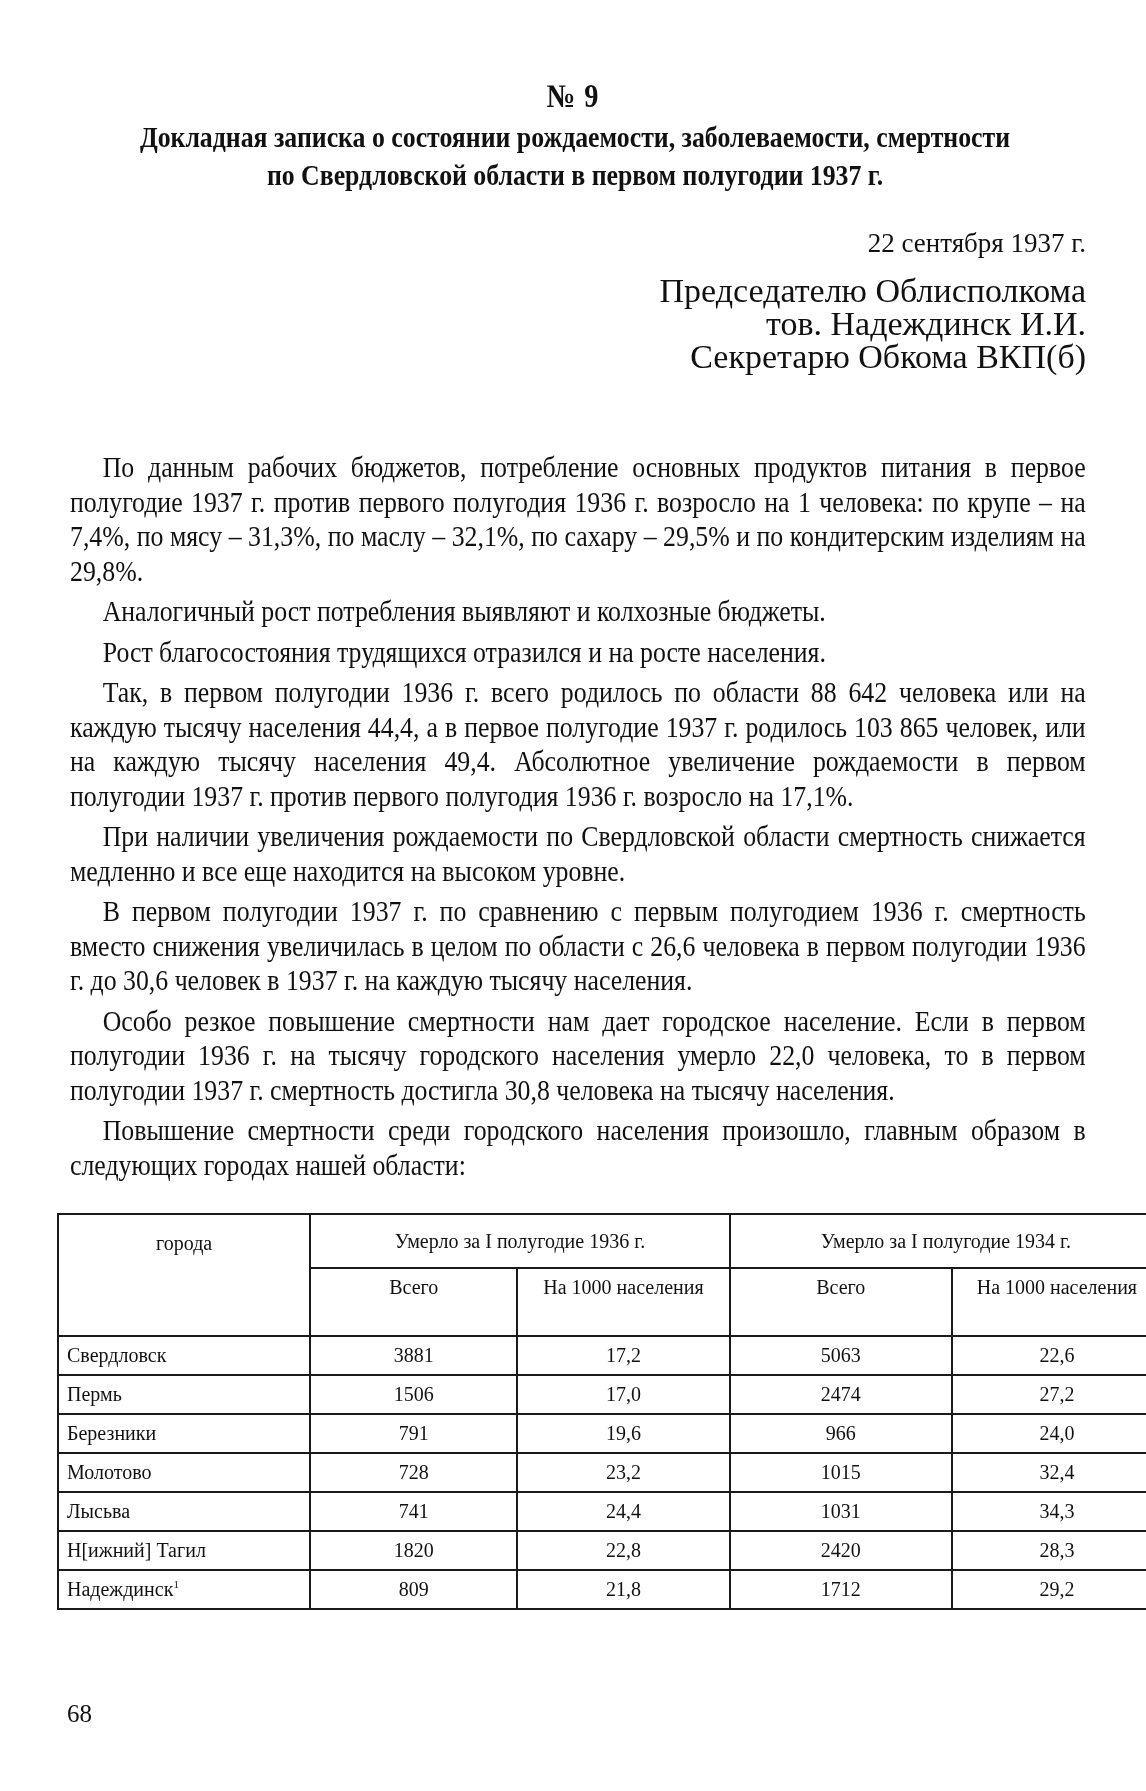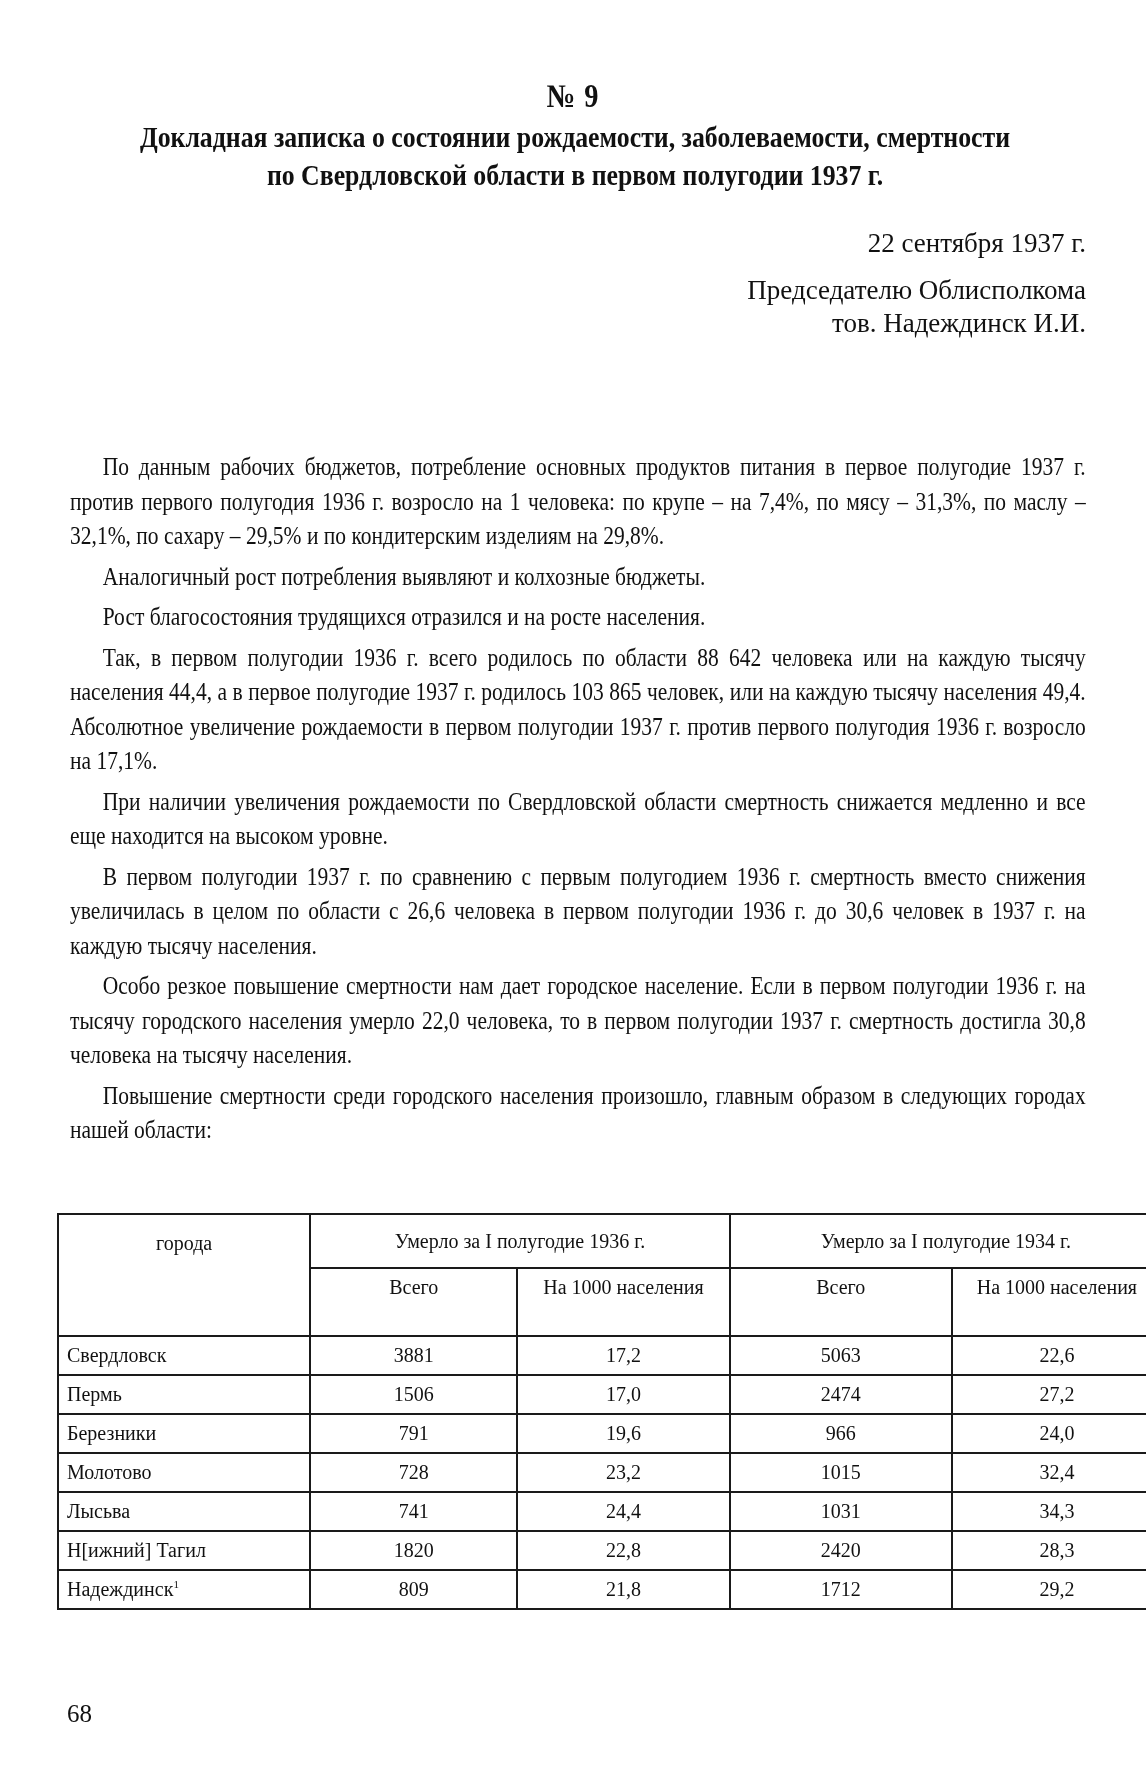--- a/index.html
+++ b/index.html
@@ -17,26 +17,26 @@
     }
     .doc-title {
       position: absolute; left: 60px; width: 1030px; top: 118px;
       text-align: center; font-weight: bold; font-size: 30px; line-height: 38px;
       transform: scaleX(0.86); transform-origin: 50% 0;
     }
     .date {
       position: absolute; right: 60px; top: 228px; font-size: 27px; text-align: right;
     }
     .addressee {
-      position: absolute; right: 60px; top: 274px; font-size: 27px; line-height: 33px;
+      position: absolute; right: 60px; top: 274px; font-size: 34px; line-height: 33px;
       text-align: right;
     }
     .body-text {
       position: absolute; left: 70px; width: 1016px; top: 450px;
-      font-size: 25px; line-height: 34.5px; text-align: justify;
+      font-size: 30px; line-height: 34.5px; text-align: justify;
     }
     .body-text p {
       margin: 0 0 6px 0; text-indent: 38px;
       transform: scaleX(0.86); transform-origin: 0 0; width: 1181px;
     }
 
     .table-wrap { position: absolute; left: 57px; top: 1213px; width: 1106px; }
     table.mortality {
       width: 100%; border-collapse: collapse; font-size: 20px;
       font-family: "Liberation Serif", "DejaVu Serif", serif;
@@ -71,20 +71,21 @@
   <div class="doc-title">
     <div>Докладная записка о состоянии рождаемости, заболеваемости, смертности</div>
     <div>по Свердловской области в первом полугодии 1937  г.</div>
   </div>
 
   <div class="date">22  сентября 1937  г.</div>
 
   <div class="addressee">
     <div>Председателю Облисполкома</div>
     <div>тов. Надеждинск  И.И.</div>
+    <div>Секретарю Обкома ВКП(б)</div>
   </div>
 
   <div class="body-text">
     <p>По данным рабочих бюджетов, потребление основных продуктов питания в первое полугодие 1937  г. против первого полугодия 1936  г. возросло на 1  человека: по крупе  – на 7,4%, по мясу  – 31,3%, по маслу  – 32,1%, по сахару  – 29,5% и по кондитерским изделиям на 29,8%.</p>
     <p>Аналогичный рост потребления выявляют и колхозные бюджеты.</p>
     <p>Рост благосостояния трудящихся отразился и на росте населения.</p>
     <p>Так, в первом полугодии 1936  г. всего родилось по области 88  642 человека или на каждую тысячу населения 44,4, а в первое полугодие 1937  г. родилось 103  865 человек, или на каждую тысячу населения 49,4. Абсолютное увеличение рождаемости в первом полугодии 1937  г. против первого полугодия 1936  г. возросло на 17,1%.</p>
     <p>При наличии увеличения рождаемости по Свердловской области смертность снижается медленно и все еще находится на высоком уровне.</p>
     <p>В первом полугодии 1937  г. по сравнению с первым полугодием 1936  г. смертность вместо снижения увеличилась в целом по области с 26,6    человека в первом полугодии 1936  г. до 30,6  человек в 1937  г. на каждую тысячу населения.</p>
     <p>Особо резкое повышение смертности нам дает городское население. Если в первом полугодии 1936  г. на тысячу городского населения умерло 22,0  человека, то в первом полугодии 1937  г. смертность достигла 30,8  человека на тысячу населения.</p>

